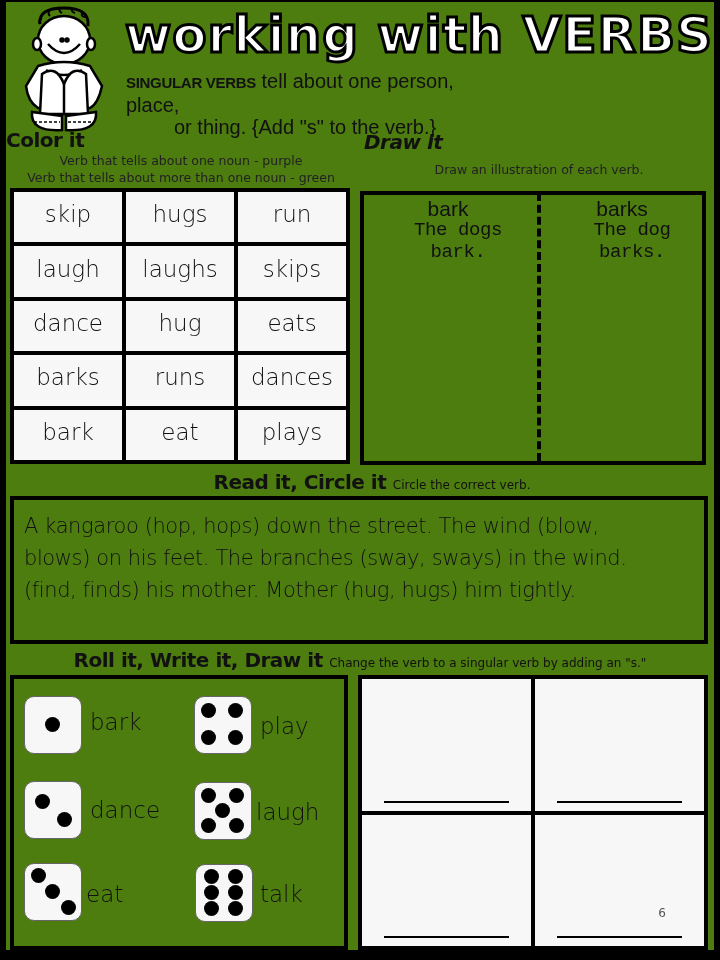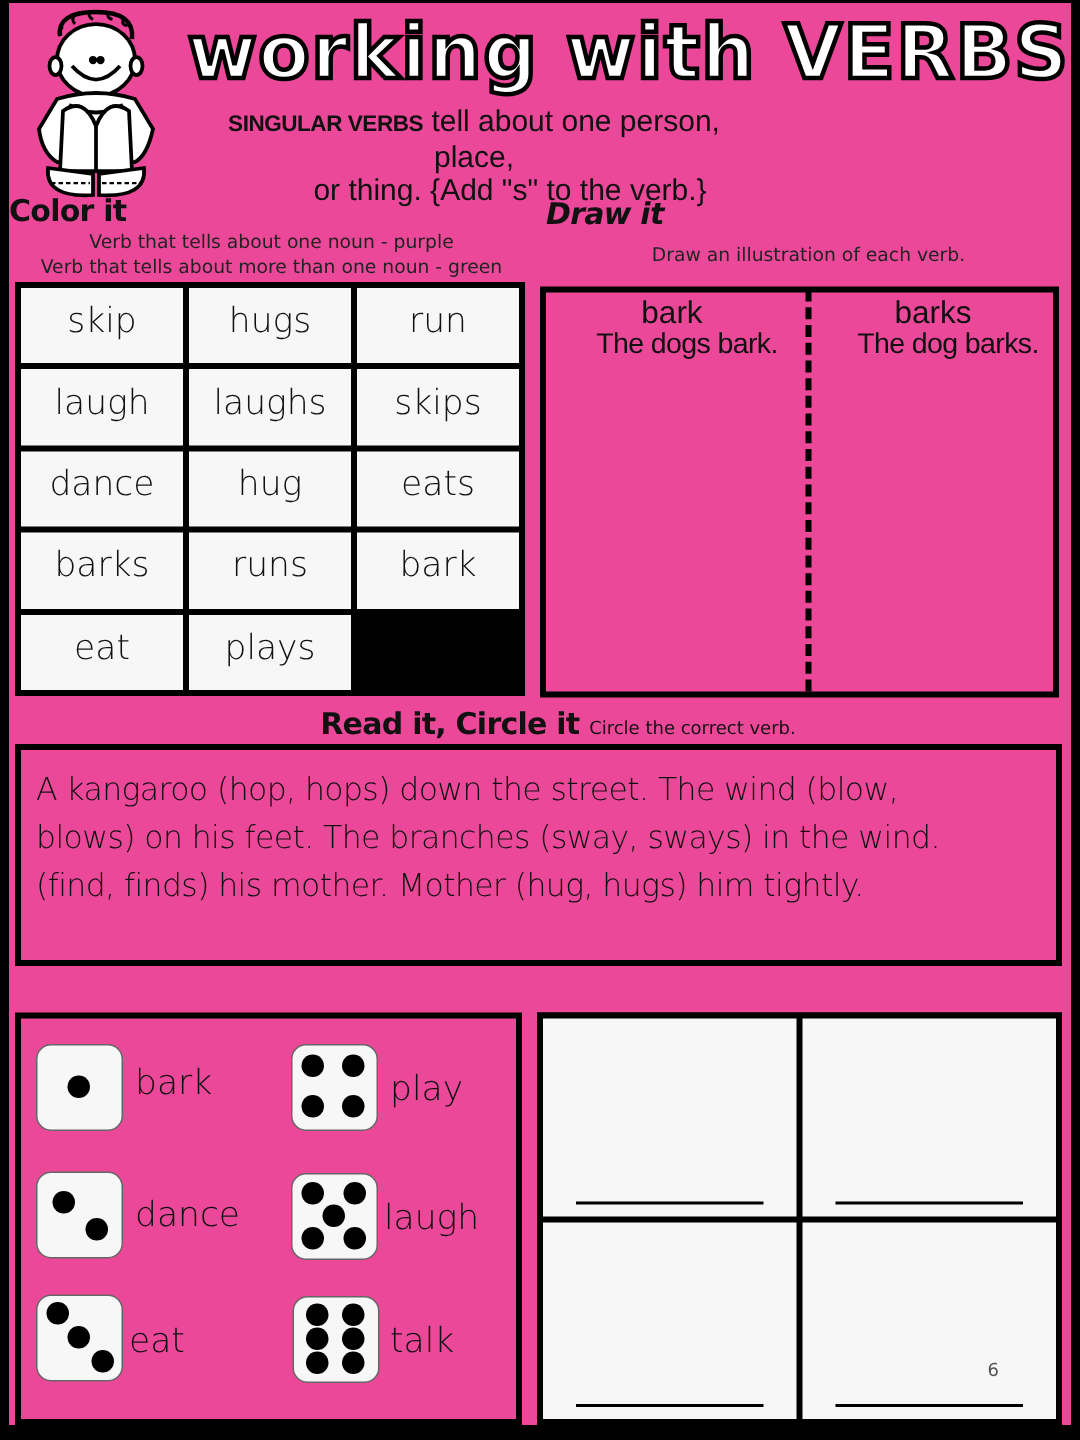--- a/index.html
+++ b/index.html
@@ -1,44 +1,44 @@
 <!DOCTYPE html>
 <html><head>
 <meta charset="utf-8">
 <style>
   html, body { margin:0; padding:0; }
   body { width:720px; height:960px; background:#000; position:relative; overflow:hidden; font-family:"DejaVu Sans", sans-serif; color:#111; }
-  .page { position:absolute; left:6px; top:2px; width:708px; height:948px; background:#ec4899; }
+  .page { position:absolute; left:6px; top:2px; width:708px; height:948px; background:#4d7c0f; }
   .abs { position:absolute; }
 
   
   .kid { left:4px; top:2px; width:108px; height:132px; }
   .title { left:118px; top:2px; width:590px; height:62px; font-family:"DejaVu Sans", sans-serif; font-weight:bold; font-size:50px; line-height:62px; color:#fff; -webkit-text-stroke:3px #000; letter-spacing:1px; white-space:nowrap; text-align:center; }
-  .intro { left:120px; top:68px; width:380px; font-family:"Liberation Sans Narrow","Liberation Sans", sans-serif; font-size:20px; line-height:22px;text-align:center; }
+  .intro { left:120px; top:68px; width:380px; font-family:"Liberation Sans Narrow","Liberation Sans", sans-serif; font-size:20px; line-height:22px; }
   .intro .sv { font-weight:bold; font-size:15px; letter-spacing:-0.3px; }
   .intro .l2 { padding-left:48px; display:block; }
   .namef { left:500px; top:70px; font-size:19px; white-space:nowrap; }
 
   .sec-h { font-family:"DejaVu Sans", sans-serif; font-weight:bold; font-size:20px; letter-spacing:-0.5px; }
   .sub { font-size:12.5px; color:#222; text-align:center; }
 
   
   .color-h { left:0; top:126px; width:350px; text-align:left; }
   .color-sub { left:0; top:150px; width:350px; line-height:17px; }
   .grid { left:4px; top:186px; width:340px; height:276px; border:4px solid #000; display:grid; grid-template-columns:repeat(3,1fr); grid-template-rows:repeat(5,1fr); background:#000; gap:4px; box-sizing:border-box; }
   .cell { background:#f7f7f7; display:flex; align-items:center; justify-content:center; font-size:23px; font-family:"DejaVu Sans", sans-serif; font-weight:300; padding-bottom:6px; }
 
   
   .draw-h { left:358px; top:128px; width:350px; text-align:left;font-style:italic; }
   .draw-sub { left:358px; top:160px; width:350px; }
   .drawbox { left:354px; top:189px; width:346px; height:274px; border:4px solid #000; box-sizing:border-box; }
   .dash { left:173px; top:-2px; width:0; height:268px; border-left:4px dashed #000; }
   .dcol { top:4px; width:168px; text-align:center; }
   .dcol .w { font-size:21px; line-height:20px; font-family:"Liberation Sans", sans-serif; }
-  .dcol .s { font-size:19px; line-height:22px; font-family:Liberation Sans, sans-serif; font-weight:300; letter-spacing:-0.4px;padding-left:20px; }
+  .dcol .s { font-size:19px; line-height:22px; font-family:Liberation Mono, monospace; font-weight:300; letter-spacing:-0.4px;padding-left:20px; }
 
   
   .read-h { left:12px; top:468px; width:708px; text-align:center; white-space:nowrap; }
   .read-h .sm { font-weight:normal; font-size:12px; letter-spacing:0; }
   .passage { left:4px; top:494px; width:698px; height:148px; border:4px solid #000; box-sizing:border-box; padding:10px 17px 0 10px; font-size:21px; line-height:32px; letter-spacing:-0.4px; font-family:"DejaVu Sans", sans-serif; font-weight:300; }
 
   
   .roll-h { left:0; top:646px; width:708px; text-align:center; white-space:nowrap; }
   .roll-h .sm { font-weight:normal; font-size:12px; letter-spacing:0; }
   .rollbox { left:4px; top:673px; width:338px; height:275px; border:4px solid #000; box-sizing:border-box; }
@@ -91,20 +91,21 @@
     <div class="cell">hugs</div>
     <div class="cell">run</div>
     <div class="cell">laugh</div>
     <div class="cell">laughs</div>
     <div class="cell">skips</div>
     <div class="cell">dance</div>
     <div class="cell">hug</div>
     <div class="cell">eats</div>
     <div class="cell">barks</div>
     <div class="cell">runs</div>
+    <div class="cell">dances</div>
     <div class="cell">bark</div>
     <div class="cell">eat</div>
     <div class="cell">plays</div>
   </div>
 
   <div class="abs sec-h draw-h">Draw it</div>
   <div class="abs sub draw-sub">Draw an illustration of each verb.</div>
   <div class="abs drawbox">
     <div class="abs dash"></div>
     <div class="abs dcol" style="left:0">
@@ -120,20 +121,24 @@
   <div class="abs sec-h read-h">
     <span>Read it, Circle it</span>
     <span class="sm">Circle the correct verb.</span>
   </div>
   <div class="abs passage">
     <div>A kangaroo (hop, hops) down the street. The wind (blow,</div>
     <div>blows) on his feet. The branches (sway, sways) in the wind.</div>
     <div>(find, finds) his mother.  Mother (hug, hugs) him tightly.</div>
   </div>
 
+  <div class="abs sec-h roll-h">
+    <span>Roll it, Write it, Draw it</span>
+    <span class="sm">Change the verb to a singular verb by adding an "s."</span>
+  </div>
   <div class="abs rollbox">
 
     <div class="abs die" style="left:10px;top:17px">
       <div class="pip" style="left:20px;top:20px"></div>
     </div>
     <div class="abs dword" style="left:76px;top:30px">bark</div>
 
     <div class="abs die" style="left:10px;top:102px">
       <div class="pip" style="left:10px;top:12px"></div>
         <div class="pip" style="left:32px;top:30px"></div>

